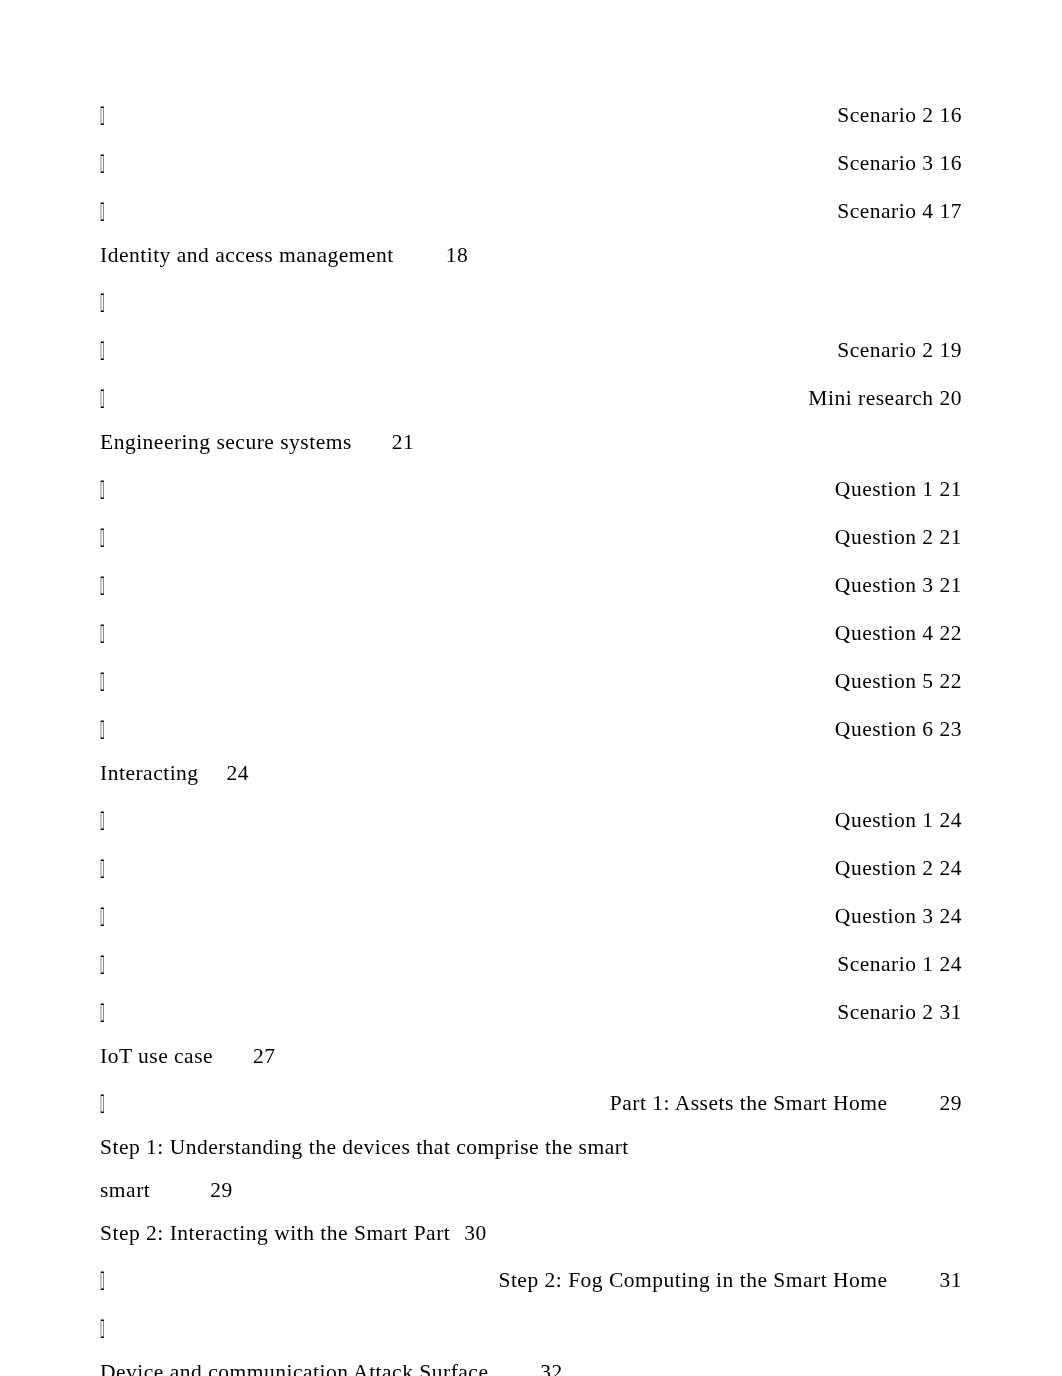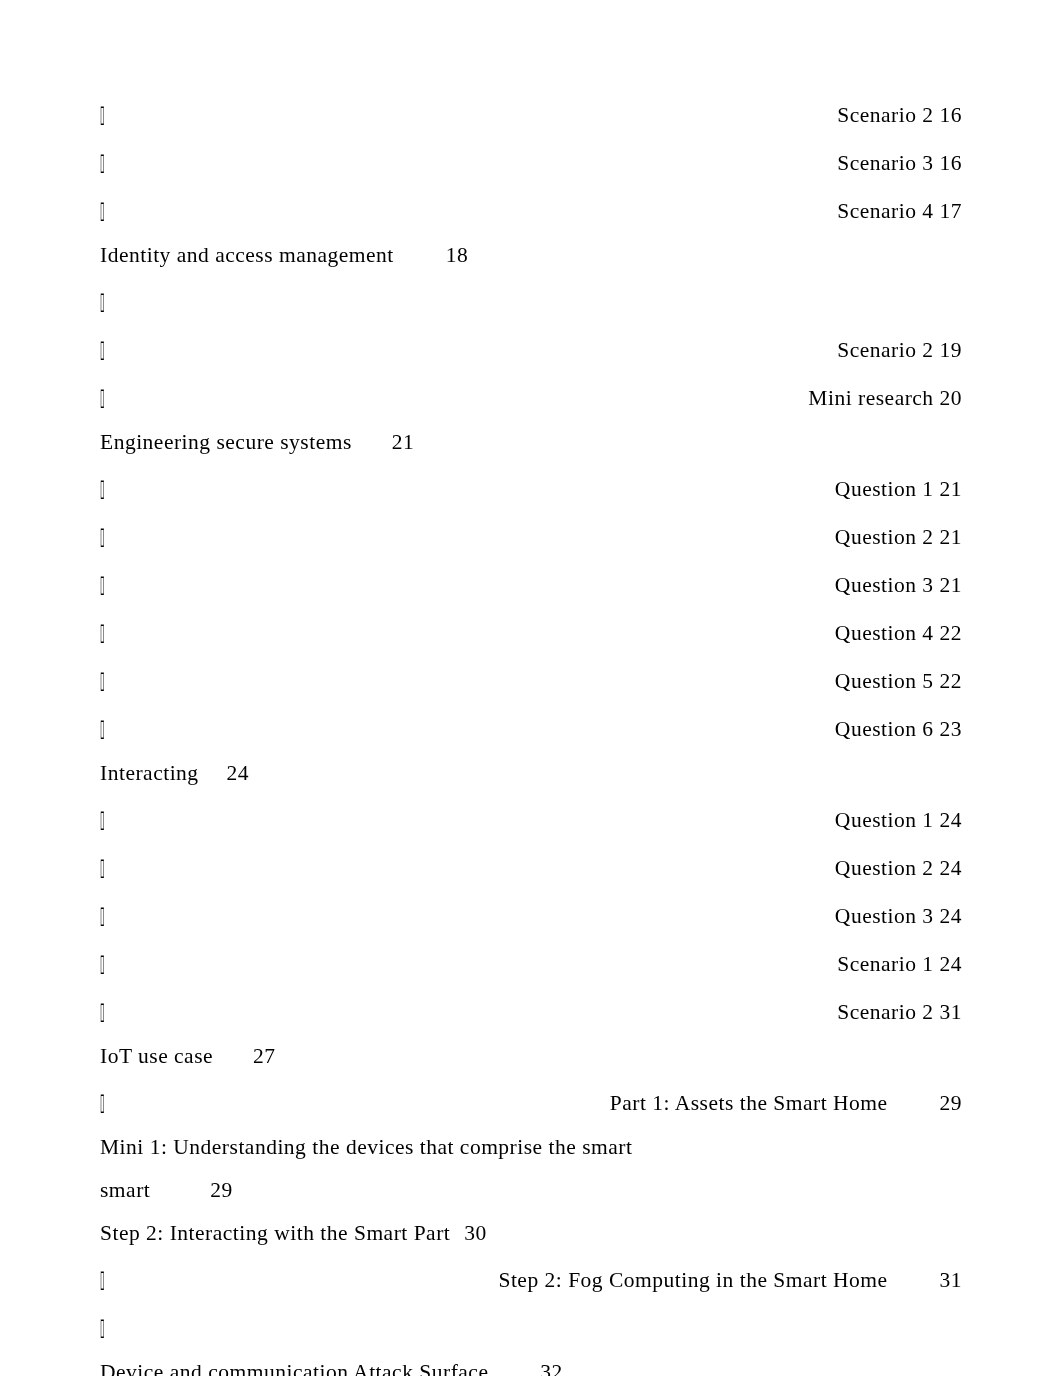--- a/index.html
+++ b/index.html
@@ -191,21 +191,21 @@
 
   <div class="bullet-line">
     <span class="bullet-col"><span class="bullet-glyph">▯</span></span>
     <span class="content-col">
       <span class="med-gap">Part 1: Assets the Smart Home</span>
       <span>29</span>
     </span>
   </div>
 
   <div class="line">
-    <span>Mini 1: Understanding the devices that comprise the smart</span>
+    <span>Step 1: Understanding the devices that comprise the smart</span>
   </div>
 
   <div class="line">
     <span>smart</span><span style="display:inline-block;width:54px"></span>
     <span>29</span>
   </div>
 
   <div class="line">
     <span class="gap8">Step 2: Interacting with the Smart Part</span>
     <span>30</span>

